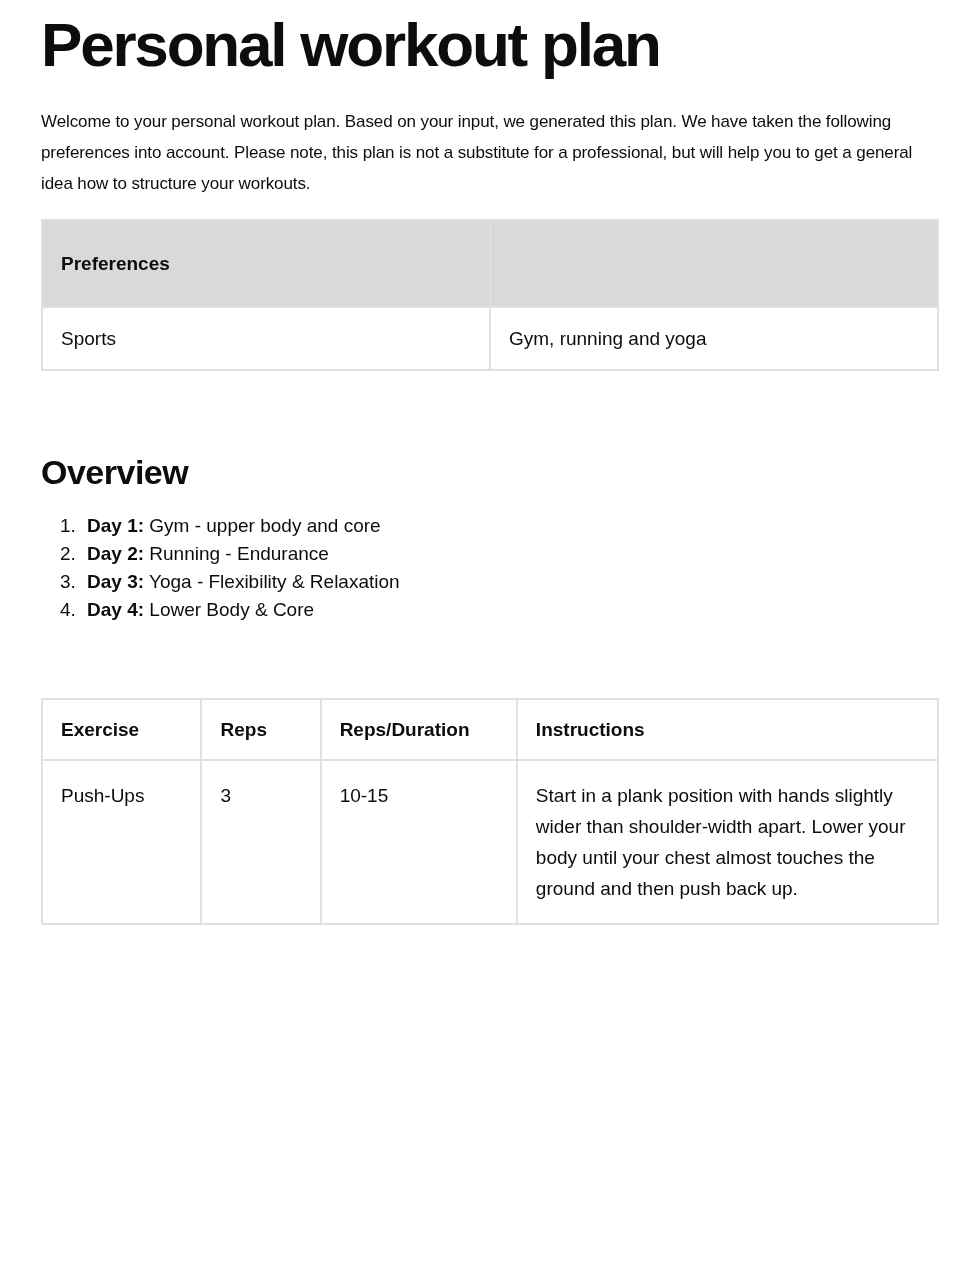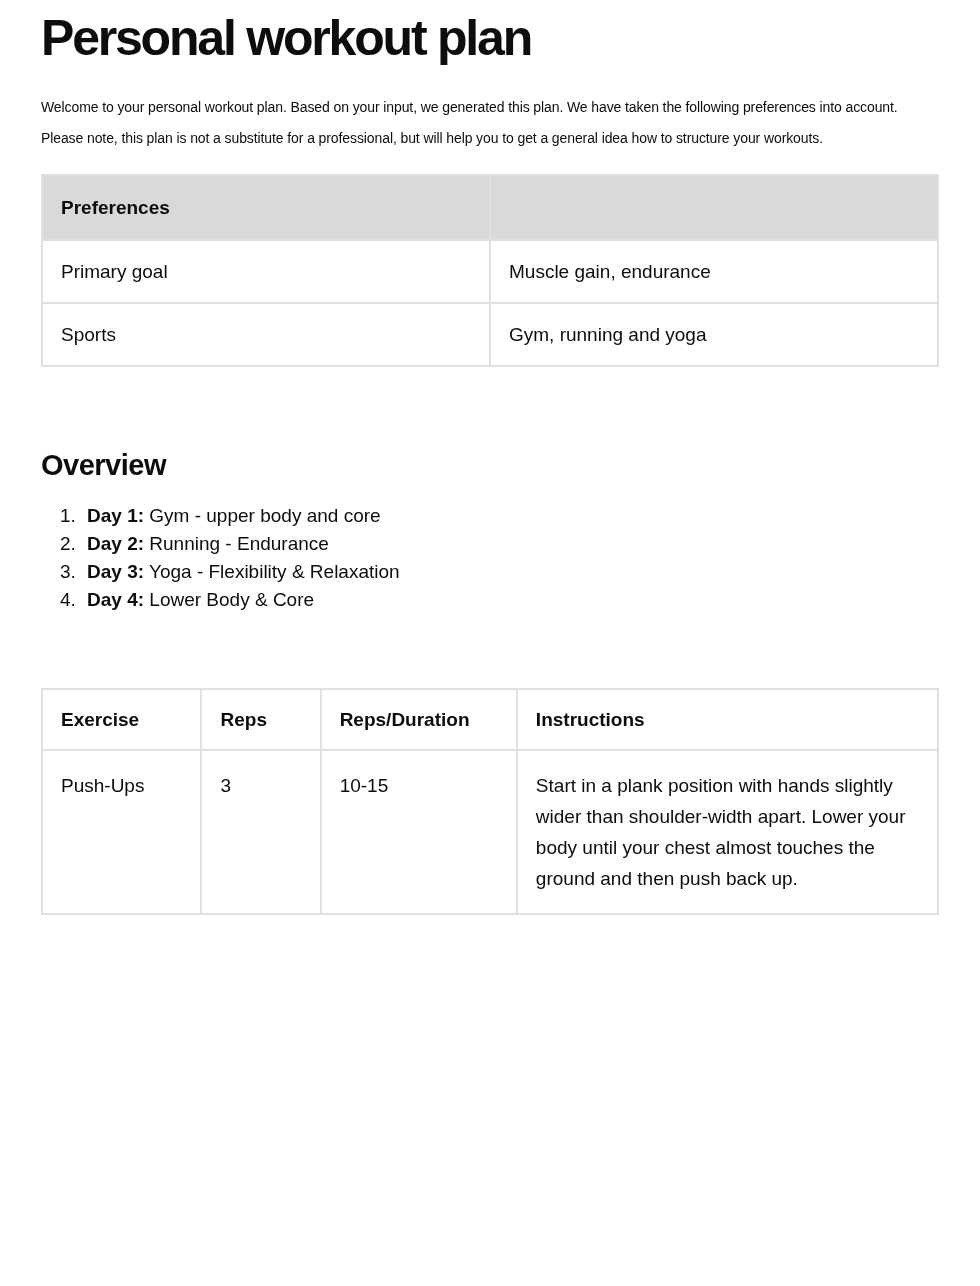--- a/index.html
+++ b/index.html
@@ -11,45 +11,45 @@
   html,body{margin:0;padding:0;}
   body{
     width:980px;height:1286px;overflow:hidden;
     background:var(--page-bg);color:var(--text);
     font-family:"Liberation Sans",sans-serif;
     -webkit-font-smoothing:antialiased;
   }
   .page{padding:0 41px;}
 
   h1{
-    font-size:50px;font-weight:700;letter-spacing:-2.2px;
+    font-size:62px;font-weight:700;letter-spacing:-2.2px;
     line-height:1.2;margin:8px 0 0;
   }
   .intro{
-    font-size:14px;line-height:31px;margin:24px 0 0;
+    font-size:17px;line-height:31px;margin:24px 0 0;
     letter-spacing:-0.1px;
   }
 
   table{border-collapse:collapse;width:100%;table-layout:fixed;}
   th,td{
     border:2px solid var(--table-border);
     text-align:left;font-size:19px;line-height:23px;
     vertical-align:middle;word-wrap:break-word;
   }
 
   .prefs-table{margin-top:20px;}
   .prefs-table col{width:50%;}
   .prefs-table th{
     background:var(--table-header-bg);
-    padding:20px 18px;font-weight:700;
+    padding:31px 18px;font-weight:700;
   }
   .prefs-table td{padding:19px 18px;}
 
   .overview-section{margin-top:81px;}
-  h2{font-size:29px;font-weight:700;letter-spacing:-0.5px;line-height:1.2;margin:0;}
+  h2{font-size:34px;font-weight:700;letter-spacing:-0.5px;line-height:1.2;margin:0;}
   ol{
     margin:19px 0 2px;padding-left:40px;
     font-size:19px;line-height:28px;
   }
   ol li{padding-left:6px;}
   ol li strong{font-weight:700;}
 
   .details-section{margin-top:74px;}
   h3{font-size:20px;font-weight:700;line-height:1.2;margin:24px 0 0;}
 
@@ -78,24 +78,20 @@
         <col>
       </colgroup>
     <thead>
       <tr>
         <th>Preferences</th>
         <th></th>
       </tr>
     </thead>
     <tbody>
 
-        <tr>
-          <td>Primary goal</td>
-          <td>Muscle gain, endurance</td>
-        </tr>
 
 
 
         <tr>
           <td>Sports</td>
           <td>Gym, running and yoga</td>
         </tr>
 
       </tbody>
   </table>

